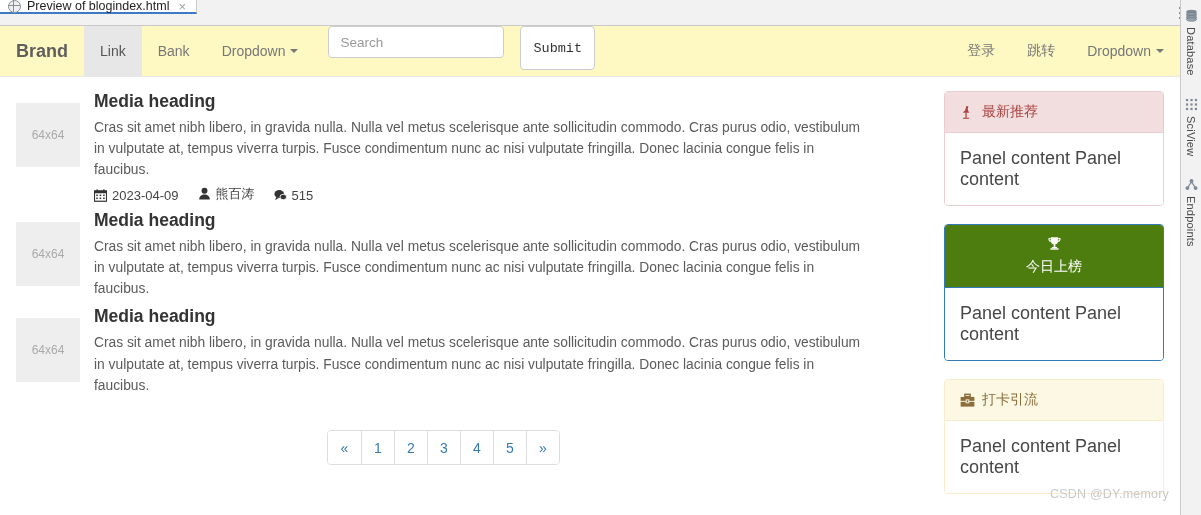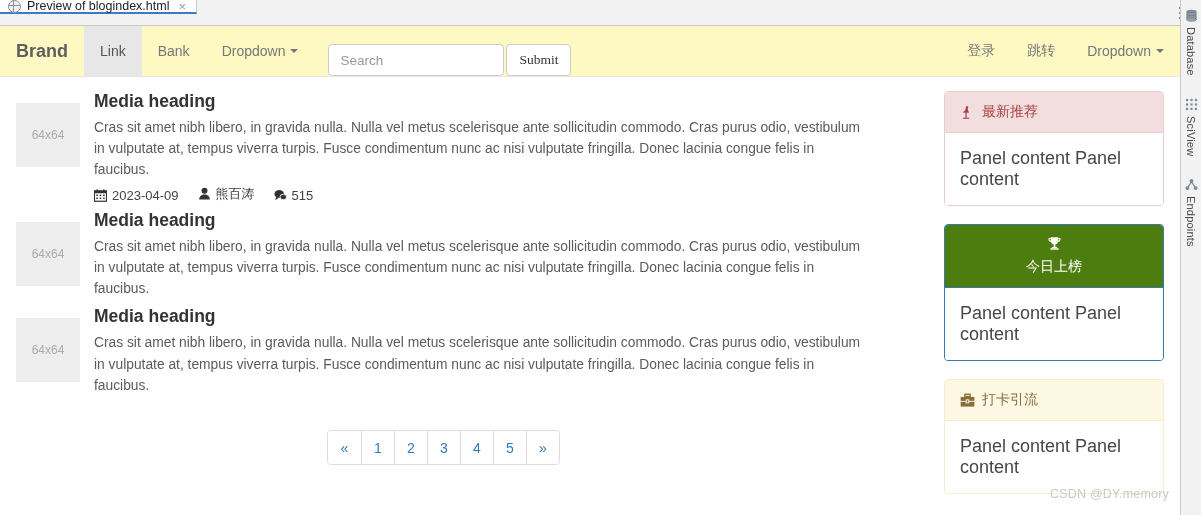--- a/index.html
+++ b/index.html
@@ -99,34 +99,34 @@
     display: flex; align-items: center; padding: 16px 16px;
     color: #777; font-size: 14px; cursor: pointer; white-space: nowrap;
   }
   .nav-item.active { background: #e7e7e7; color: #555; }
   .caret {
     display: inline-block; width: 0; height: 0; margin-left: 5px;
     border-left: 4px solid transparent; border-right: 4px solid transparent;
     border-top: 4px solid #777;
   }
   .navbar-form {
-    display: flex; align-items: flex-end; gap: 2px; padding: 0 14px;
+    display: flex; align-items: flex-start; gap: 16px; padding: 0 14px;
   }
   .form-control {
     height: 32px; width: 176px; padding: 4px 11px;
     border: 1px solid #ccc; border-radius: 4px;
     font-size: 13.5px; color: #555; background:#fff;
     font-family: "Liberation Sans", sans-serif;
   }
   .form-control::placeholder { color: #999; }
   .btn-default {
-    height: 32px; padding: 4px 12px;
+    height: 44px; padding: 4px 12px;
     border: 1px solid #ccc; border-radius: 4px;
     background: #fff; color: #333; font-size: 13.5px; cursor: pointer;
-    font-family: Liberation Serif, serif;
+    font-family: Liberation Mono, monospace;
   }
 
   
   .container {
     display: flex; padding: 14px 16px 0 16px; gap: 20px;
   }
   .col-main { width: 855px; flex: none; }
   .col-side { width: 220px; flex: none; margin-left: auto; }
 
   

